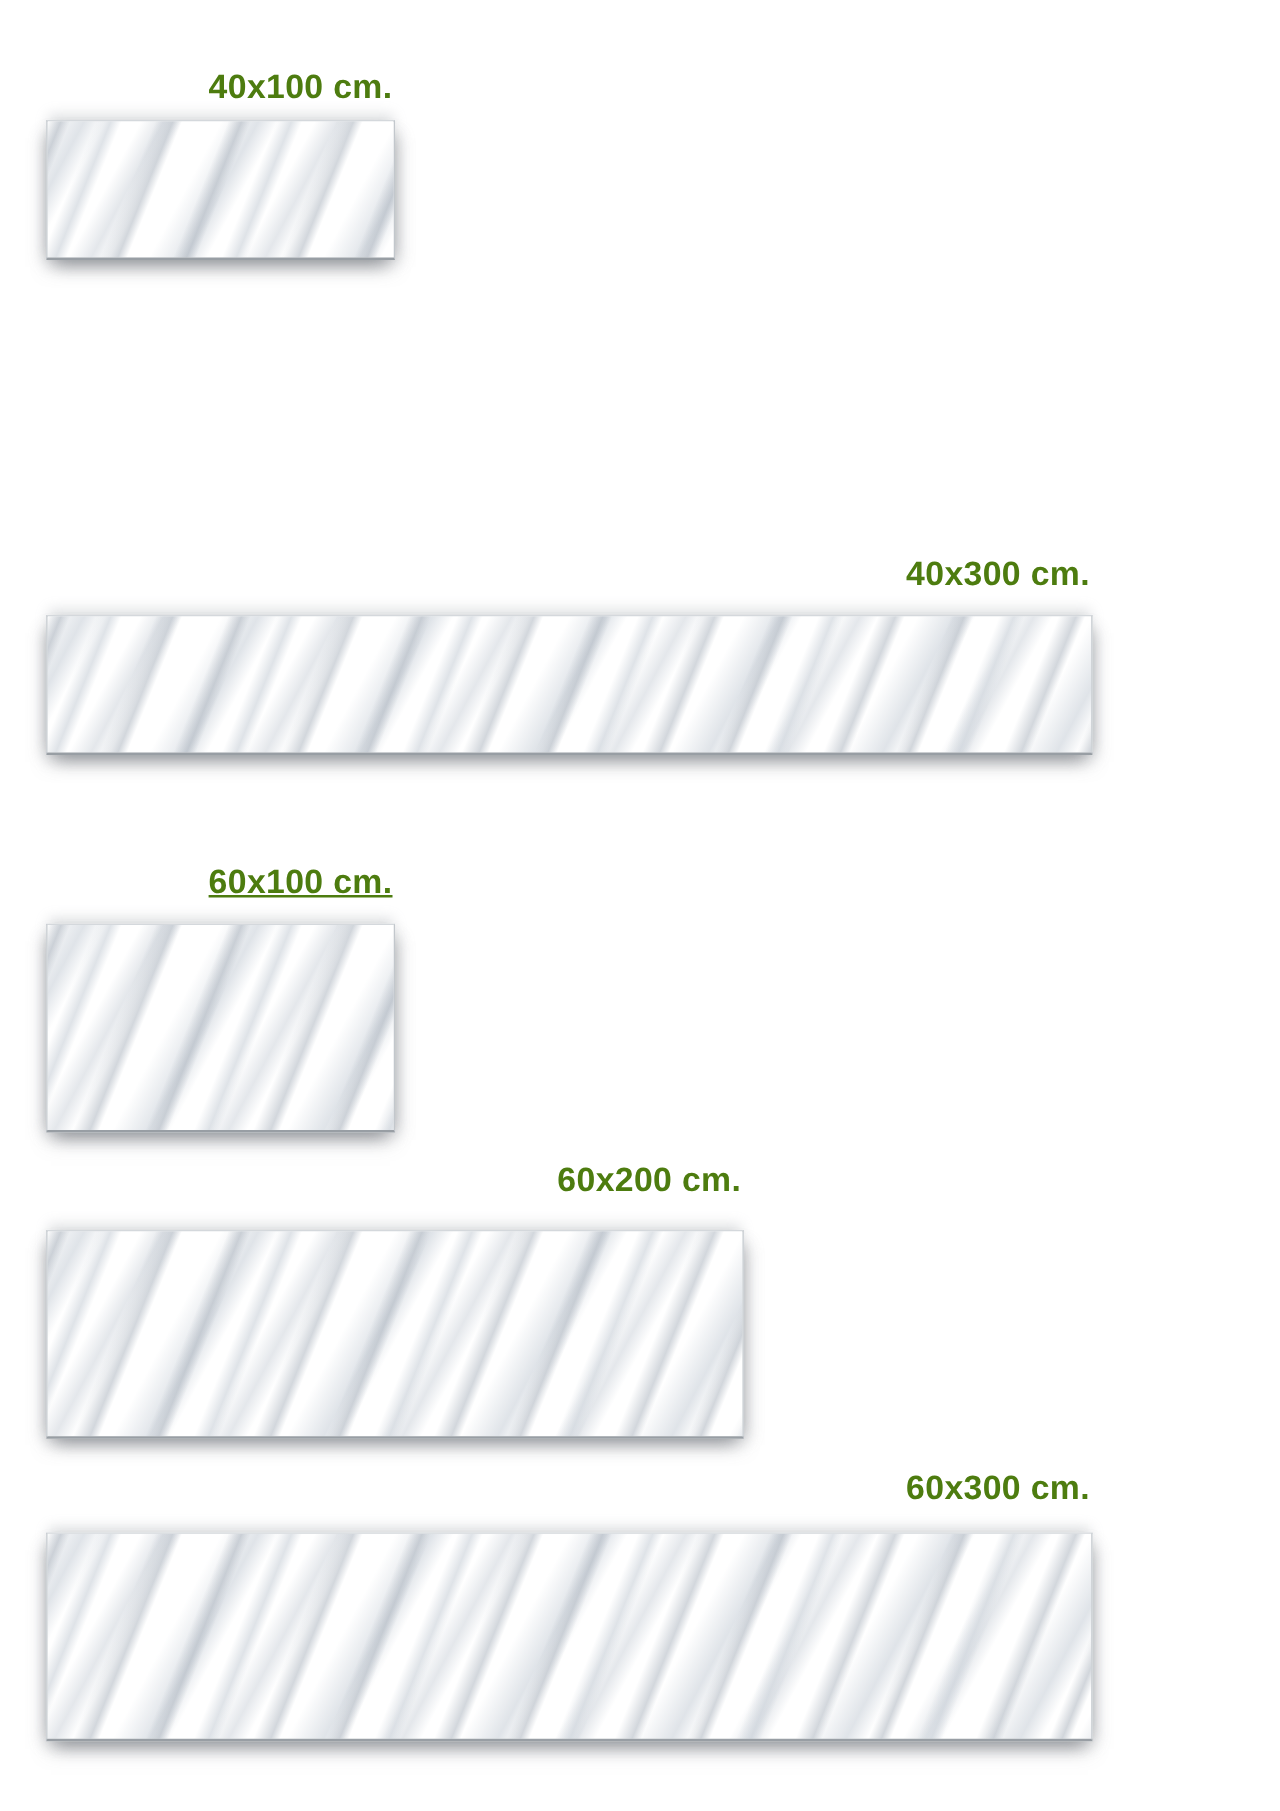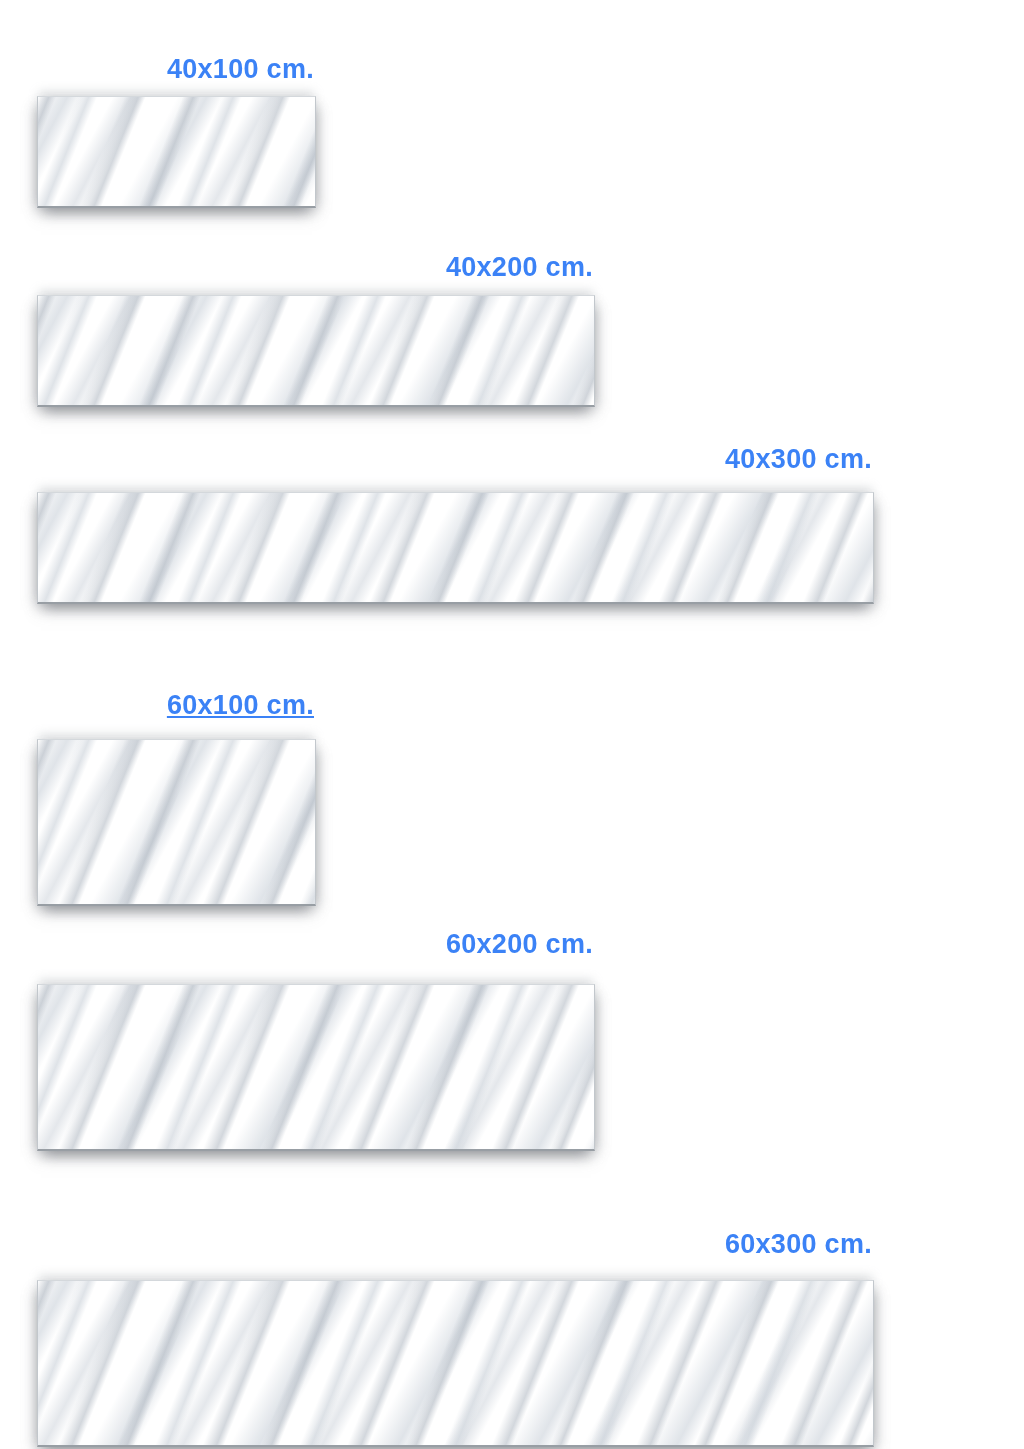--- a/index.html
+++ b/index.html
@@ -23,21 +23,21 @@
     left: 37px;
   }
   .size-label {
     position: absolute;
     right: 2px;
     bottom: 100%;
     white-space: nowrap;
     font-weight: 700;
     font-size: 27px;
     line-height: 1;
-    color: #3b82f6;
+    color: #4d7c0f;
     letter-spacing: 0.3px;
   }
   .tile {
     box-sizing: border-box;
     background-color: #ffffff;
     background-image:
       repeating-linear-gradient(112deg,
         rgba(183,190,199,0)   0px,
         rgba(172,180,190,0.55) 10px,
         rgba(183,190,199,0)   17px,
@@ -64,43 +64,39 @@
       0 -6px 10px -2px rgba(150,155,160,0.33),
       -7px 6px 12px -4px rgba(130,135,140,0.33),
       7px 6px 12px -4px rgba(130,135,140,0.33);
   }
   
   .i0 { top: 96px; }
   .i1 { top: 295px; }
   .i2 { top: 492px; }
   .i3 { top: 739px; }
   .i4 { top: 984px; text-align: right; }
-  .i5 { top: 1280px; }
+  .i5 { top: 1226px; }
   
   .i0 .size-label { margin-bottom: 13px; }
   .i1 .size-label { margin-bottom: 14px; }
   .i2 .size-label { margin-bottom: 19px; text-align: center; }
   .i3 .size-label { margin-bottom: 20px; text-decoration: underline; }
   .i4 .size-label { margin-bottom: 26px; }
   .i5 .size-label { margin-bottom: 22px; }
 </style>
 </head>
 <body>
 
 <div class="stage">
 
   <div class="size-item i0">
     <div class="size-label">40x100 cm.</div>
     <div class="tile" style="width: 279px; height: 112px;"></div>
   </div>
 
-  <div class="size-item i1">
-    <div class="size-label">40x200 cm.</div>
-    <div class="tile" style="width: 558px; height: 112px;"></div>
-  </div>
 
   <div class="size-item i2">
     <div class="size-label">40x300 cm.</div>
     <div class="tile" style="width: 837px; height: 112px;"></div>
   </div>
 
   <div class="size-item i3">
     <div class="size-label">60x100 cm.</div>
     <div class="tile" style="width: 279px; height: 167px;"></div>
   </div>

